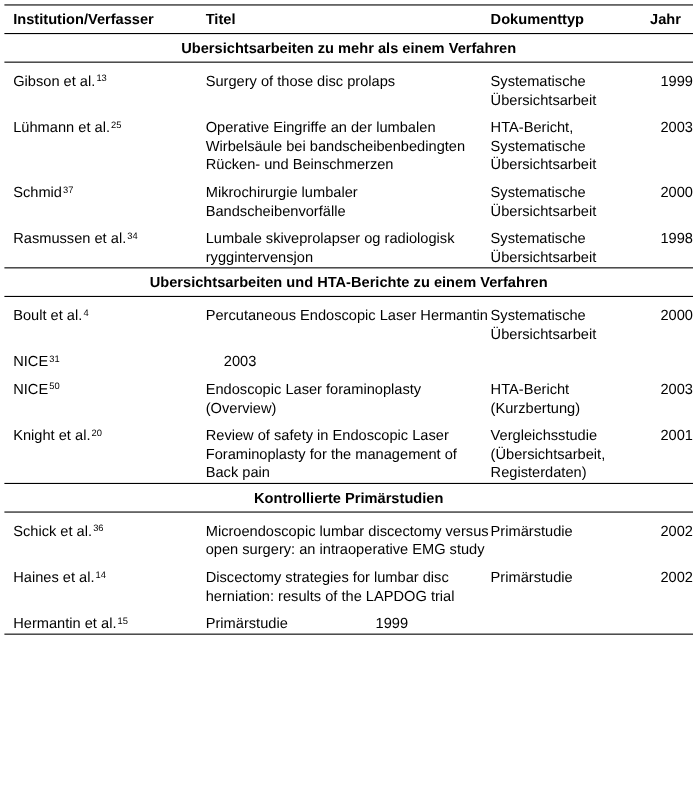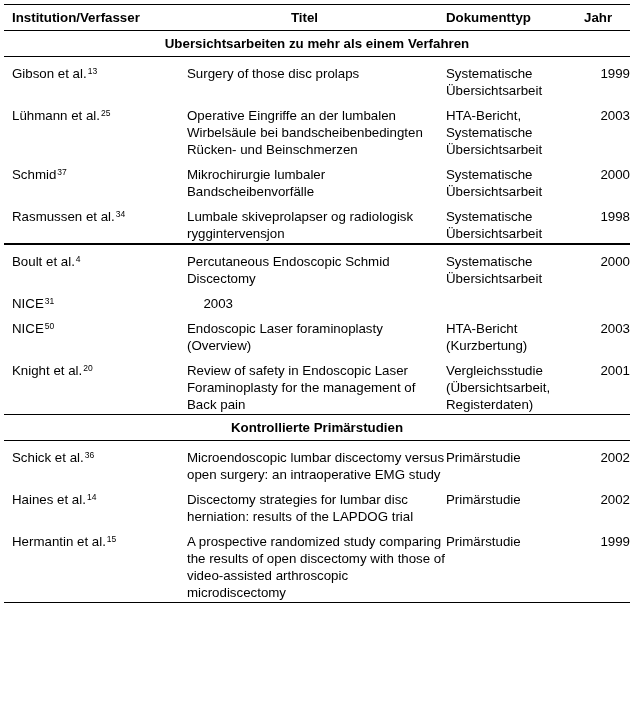--- a/index.html
+++ b/index.html
@@ -8,22 +8,22 @@
   .tbl { position:absolute; left:4px; top:4px; width:626px; }
   .hr { height:0; border-top:1px solid #000; width:626px; }
   .hdr { display:flex; height:25px; align-items:center; font-weight:bold; }
   .sec { height:25px; display:flex; align-items:center; justify-content:center; font-weight:bold; }
   .row { display:flex; padding-top:8px; line-height:17px; }
   .row.last { padding-bottom:1px; }
   .c1 { width:183px; padding-left:8px; box-sizing:border-box; }
   .c2 { width:259px; box-sizing:border-box; }
   .c3 { width:138px; box-sizing:border-box; }
   .c4 { width:46px; box-sizing:border-box; text-align:right; }
-  .hdr .c2 { text-align:center; padding-right:24px; }
-  .hdr .c4 { text-align:left; padding-right:4px; }
+  .hdr .c2 { text-align:left; padding-right:24px; }
+  .hdr .c4 { text-align:center; padding-right:4px; }
   sup { font-size:8.5px; vertical-align:top; position:relative; top:-2px; margin-left:1px;margin-top:19px; }
   .group { }
 </style>
 </head>
 <body>
 
 <div class="tbl">
   <div class="hr"></div>
   <div class="hdr">
     <div class="c1">Institution/Verfasser</div>
@@ -63,25 +63,26 @@
     <div class="c1"><span>Rasmussen et al.</span><sup>34</sup></div>
     <div class="c2">Lumbale skiveprolapser og radiologisk ryggintervensjon</div>
     <div class="c3">Systematische Übersichtsarbeit</div>
     <div class="c4">1998</div>
   </div>
 </div>
     <div class="hr"></div>
   </div>
 
   <div class="group">
+    <div class="sec">Ubersichtsarbeiten und HTA-Berichte zu einem Verfahren</div>
     <div class="hr"></div>
     <div class="rows">
   <div class="row">
     <div class="c1"><span>Boult et al.</span><sup>4</sup></div>
-    <div class="c2">Percutaneous Endoscopic Schmid Discectomy</div>
+    <div class="c2">Percutaneous Endoscopic Laser Hermantin</div>
     <div class="c3">Systematische Übersichtsarbeit</div>
     <div class="c4">2000</div>
   </div>
 
   <div class="row">
     <div class="c1"><span>NICE</span><sup>31</sup></div>
     <div class="c4">2003</div>
   </div>
 
   <div class="row">
@@ -114,21 +115,20 @@
 
   <div class="row">
     <div class="c1"><span>Haines et al.</span><sup>14</sup></div>
     <div class="c2">Discectomy strategies for lumbar disc herniation: results of the LAPDOG trial</div>
     <div class="c3">Primärstudie</div>
     <div class="c4">2002</div>
   </div>
 
   <div class="row last">
     <div class="c1"><span>Hermantin et al.</span><sup>15</sup></div>
-    <div class="c2">A prospective randomized study comparing the results of open discectomy with those of video-assisted arthroscopic microdiscectomy</div>
     <div class="c3">Primärstudie</div>
     <div class="c4">1999</div>
   </div>
 </div>
     <div class="hr"></div>
   </div>
 </div>
 </div>
 
 </body></html>

